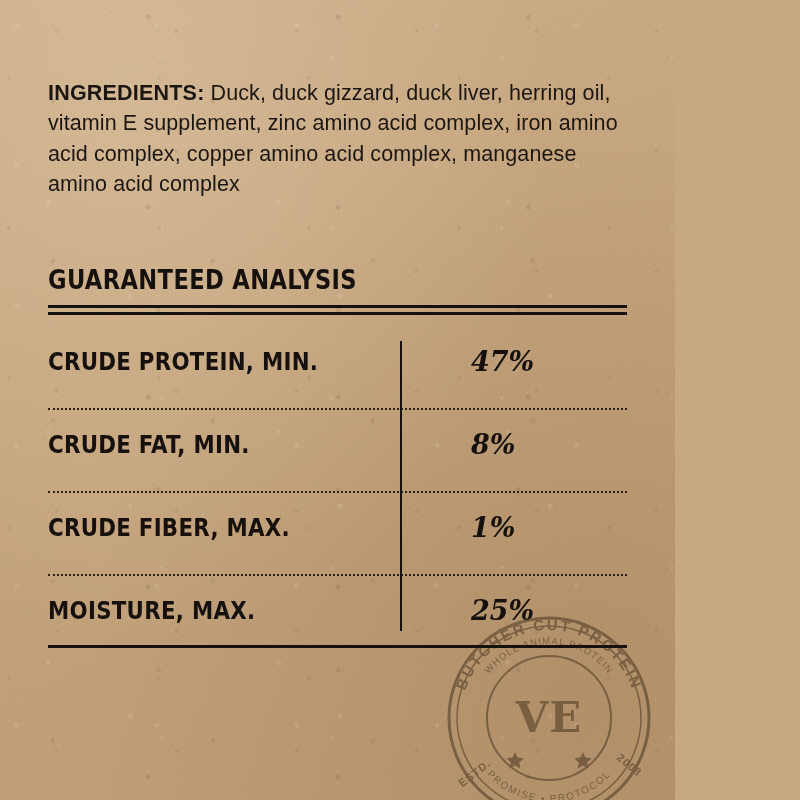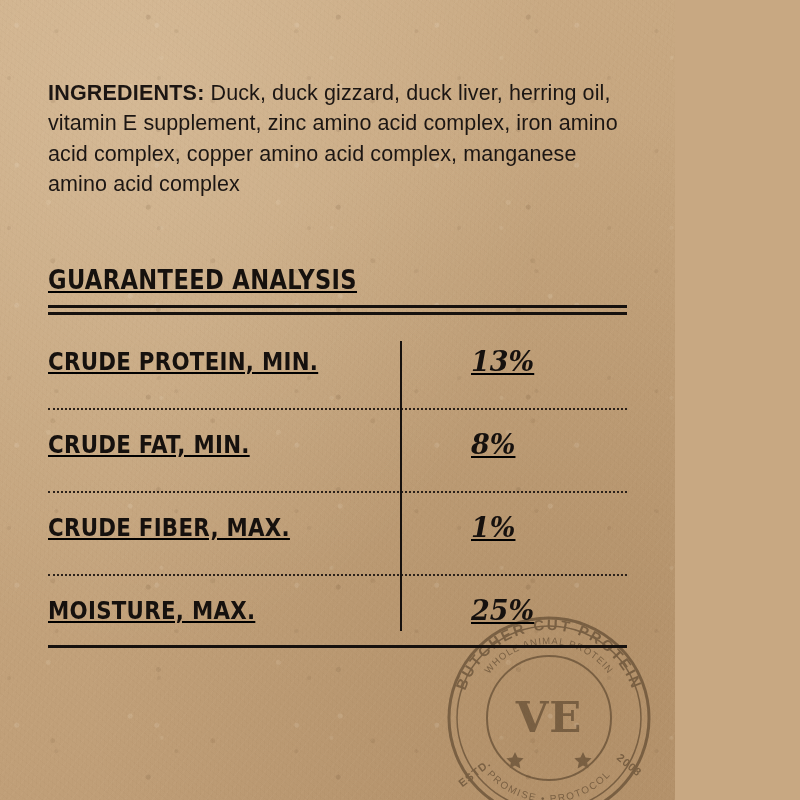--- a/index.html
+++ b/index.html
@@ -65,21 +65,21 @@
     color: #1c1613;
     letter-spacing: .1px;
     max-width: 690px;
   }
   .ingredients .head {
     font-weight: bold;
     letter-spacing: .2px;
   }
 
   
-  .ga-wrap { margin-top: 64px; text-decoration: underline; }
+  .ga-wrap { margin-top: 64px; }
 
   .ga-title,
   .cal-title,
   .ga-row .lbl {
     font-family: "DejaVu Sans Condensed", "Liberation Sans Narrow", "Liberation Sans", sans-serif;
     font-weight: bold;
     font-stretch: condensed;
     color: #16110e;
     text-transform: uppercase;
   }
@@ -187,21 +187,21 @@
     <div class="ga-wrap">
       <div class="ga-title">GUARANTEED ANALYSIS</div>
 
       <div class="rule-double"></div>
 
       <div class="ga-table">
         <div class="vdiv"></div>
 
         <div class="ga-row">
           <div class="lbl">CRUDE PROTEIN, MIN.</div>
-          <div class="val">13%</div>
+          <div class="val">47%</div>
         </div>
 
         <div class="ga-row">
           <div class="lbl">CRUDE FAT, MIN.</div>
           <div class="val">8%</div>
         </div>
 
         <div class="ga-row">
           <div class="lbl">CRUDE FIBER, MAX.</div>
           <div class="val">1%</div>

